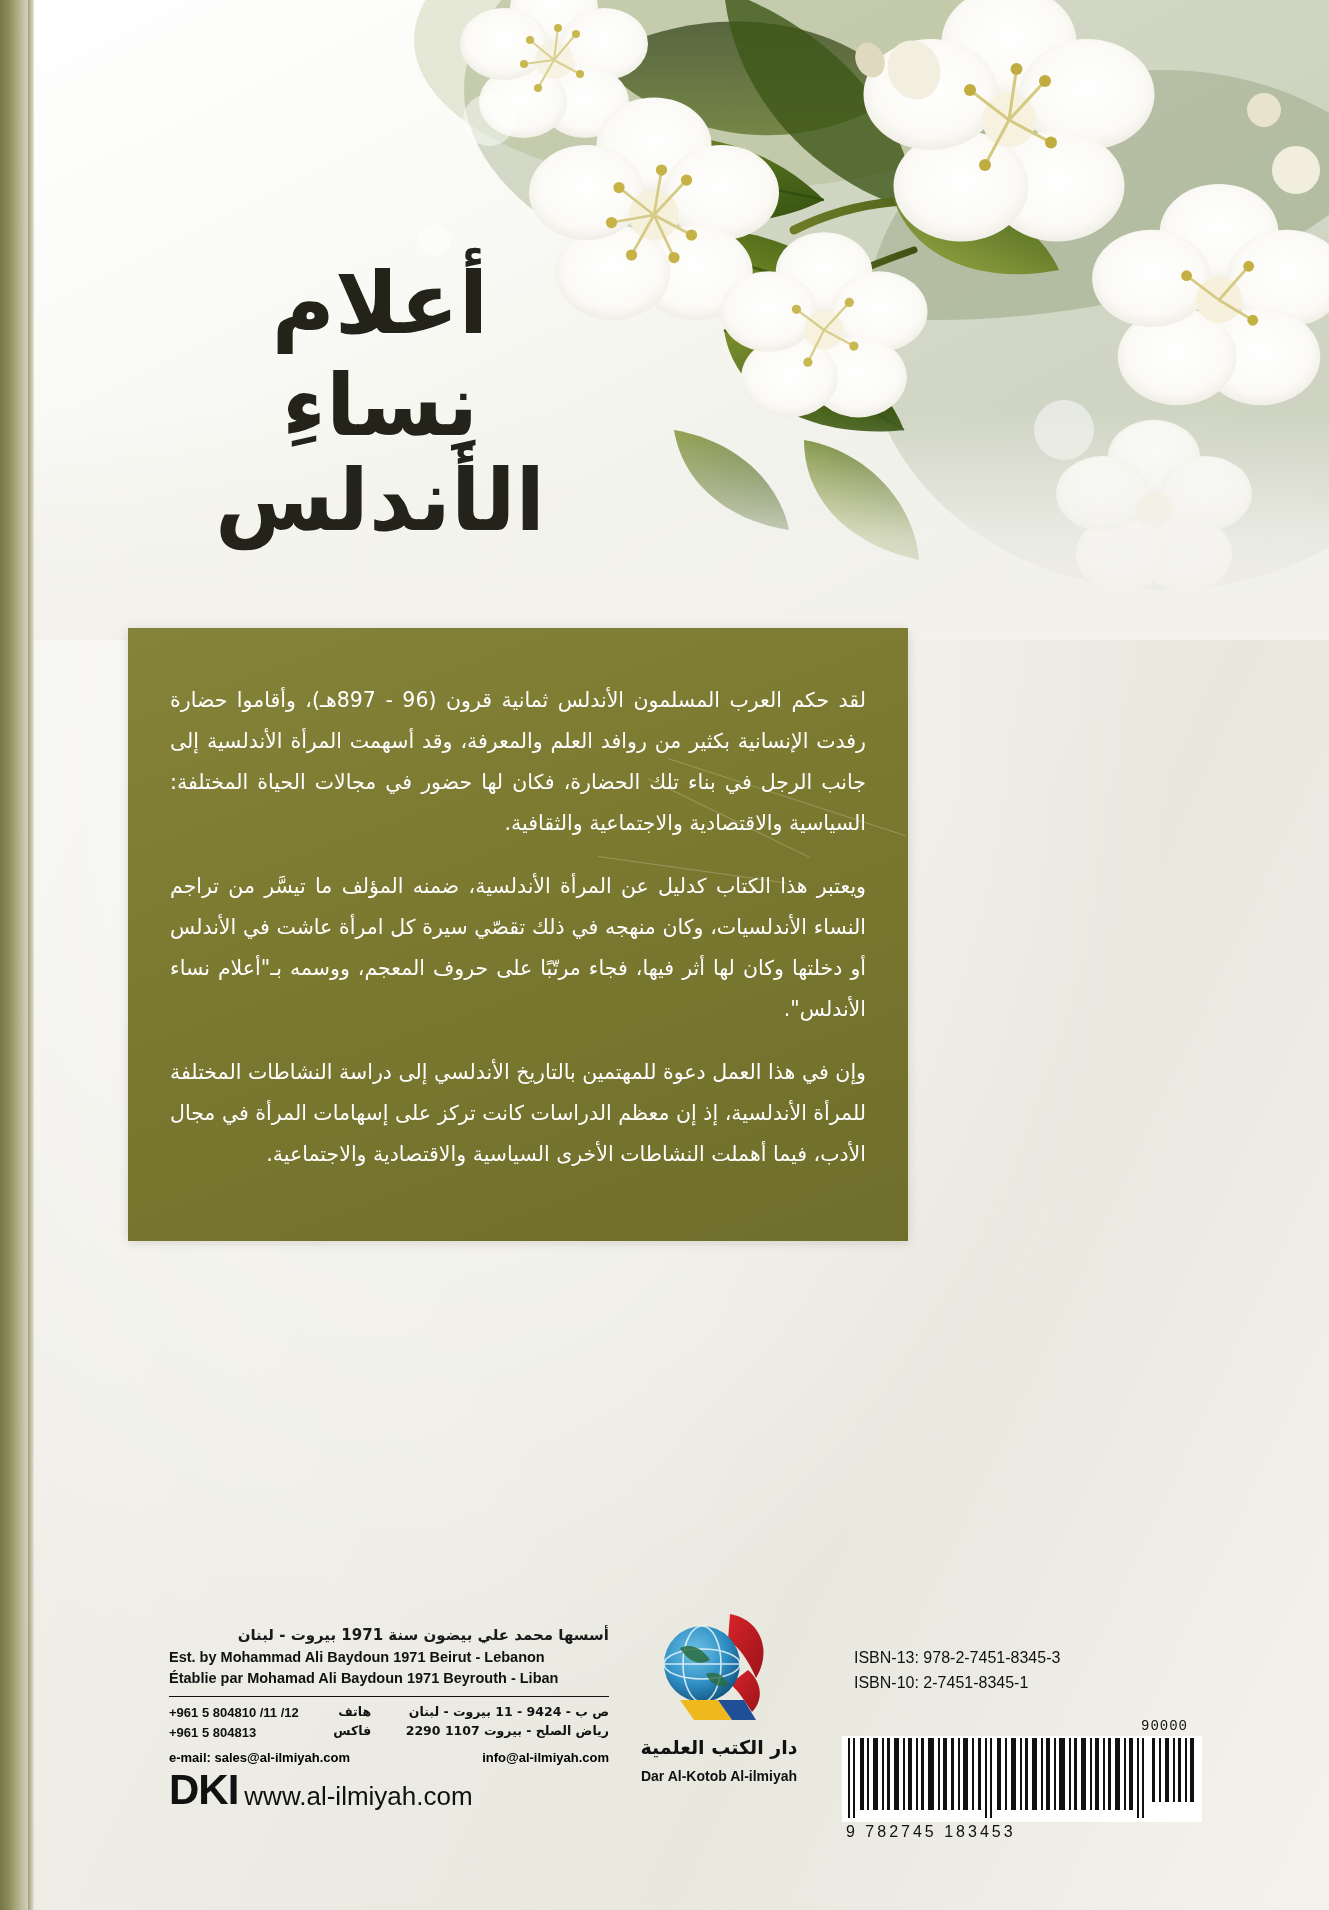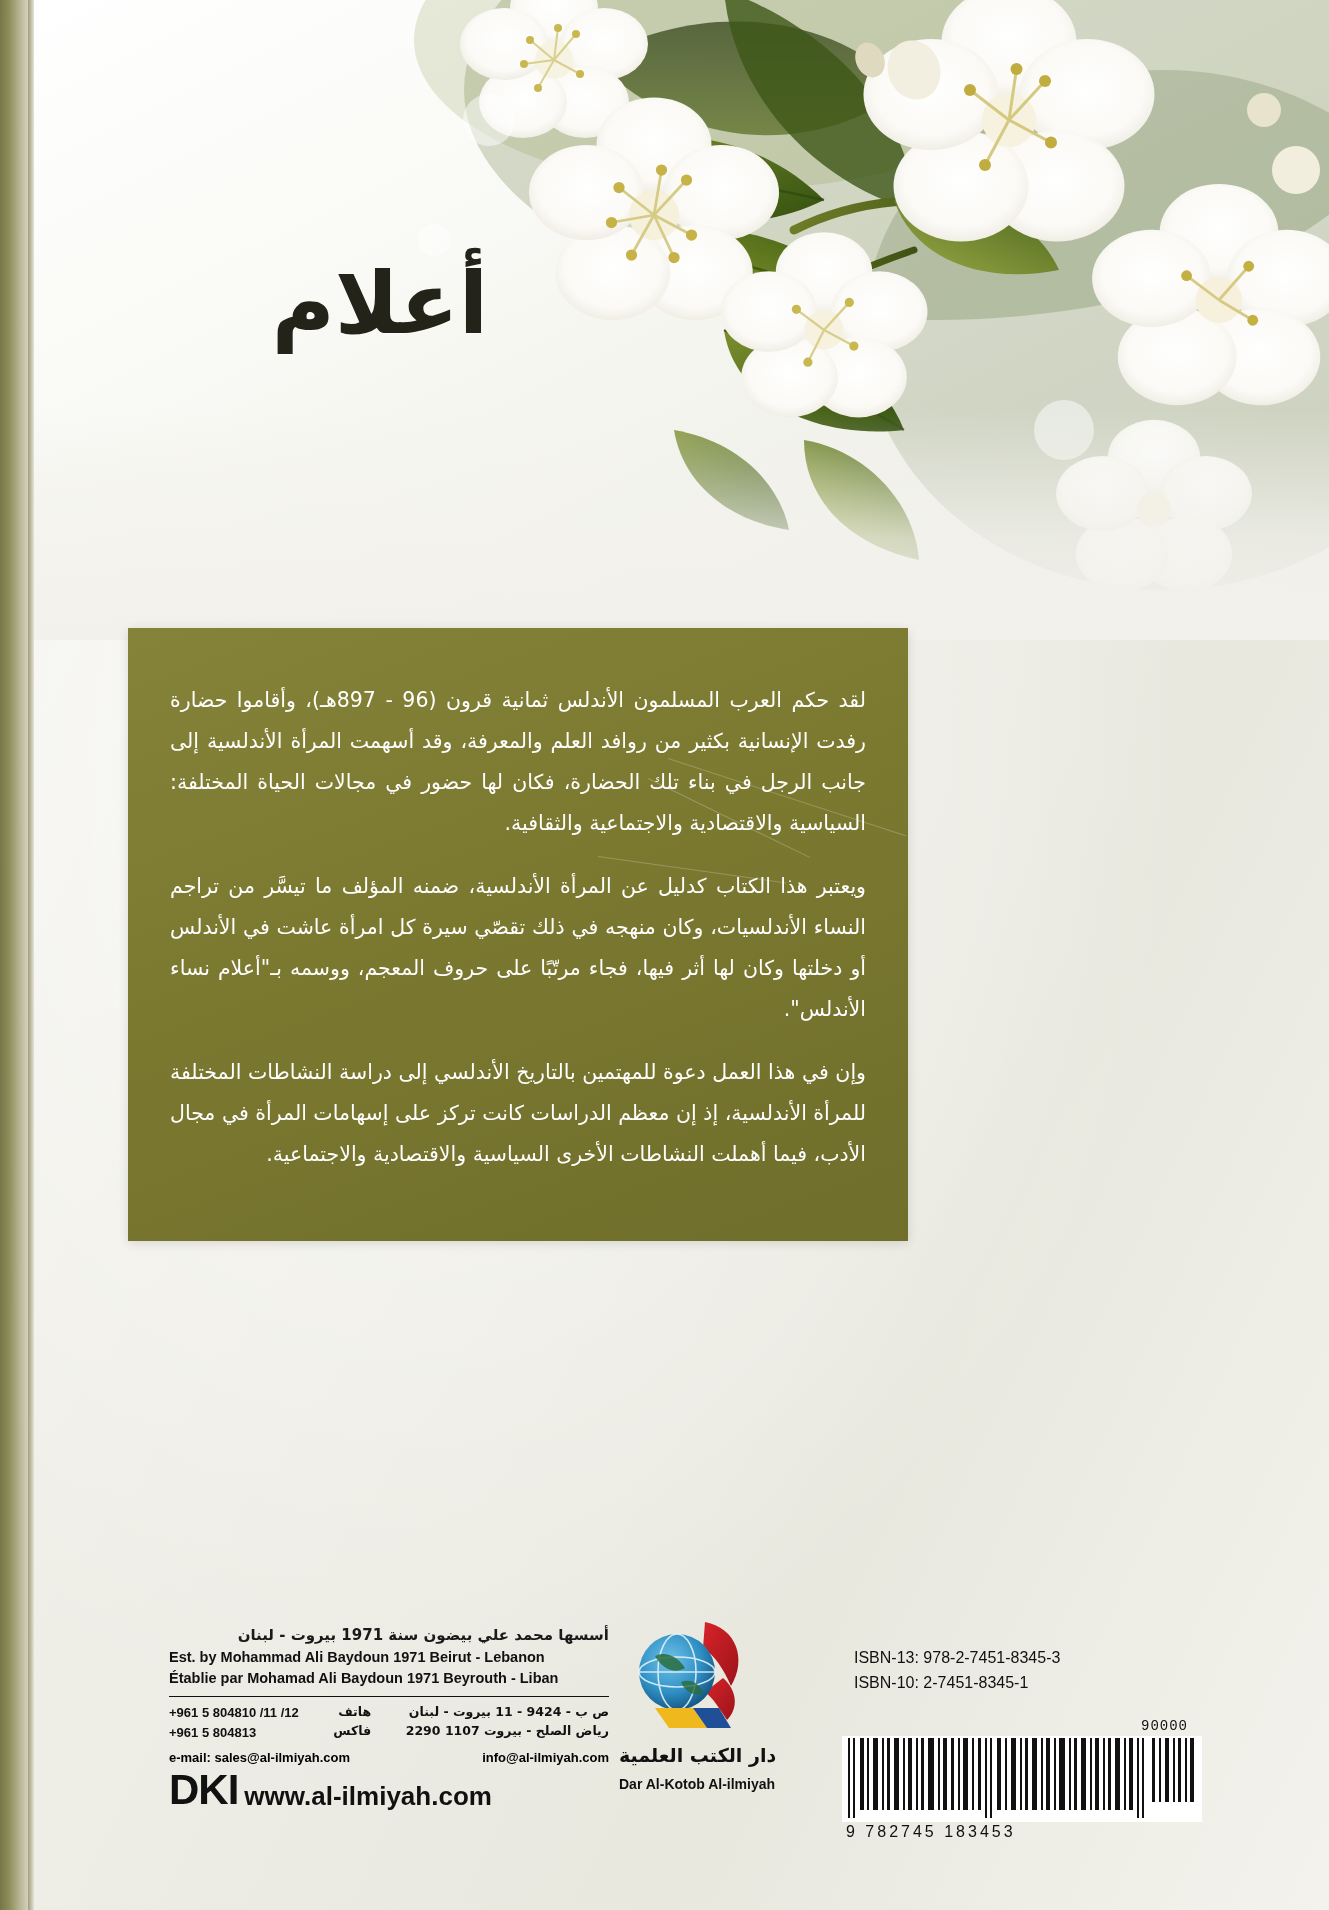--- a/index.html
+++ b/index.html
@@ -207,34 +207,34 @@
     font-family: "Liberation Sans", sans-serif;
     font-size: 42px;
     font-weight: bold;
     letter-spacing: -1px;
     color: #111;
     line-height: 1;
   }
   .dki-url {
     font-family: "Liberation Sans", sans-serif;
     font-size: 26px;
-    font-weight: bold;
+    font-weight: normal;
     color: #111;
     line-height: 1;
     margin-left: 6px;
     margin-bottom: 2px;
   }
 
   
   .logo-block {
     position: absolute;
     left: 585px;
-    top: 16px;
+    top: 8px;
     width: 200px;
-    text-align: left;
+    text-align: center;
   }
   .logo-ar {
     font-family: "DejaVu Sans", sans-serif;
     direction: rtl;
     font-size: 19px;
     font-weight: bold;
     color: #111;
     margin-top: 4px;
   }
   .logo-en {
@@ -492,20 +492,21 @@
       <rect x="0" y="430" width="1295" height="210" fill="#ffffff" opacity="0.0"></rect>
     </svg>
     <div class="photo-fade"></div>
   </div>
 
   <div class="spine"></div>
   <div class="spine-inner"></div>
 
   <div class="title-block">
     <div class="title-line1">أعلام</div>
+    <div class="title-line2">نِساءِ الأندلس</div>
   </div>
 
   <div class="blurb">
     <p>لقد حكم العرب المسلمون الأندلس ثمانية قرون (96 - 897هـ)، وأقاموا حضارة رفدت الإنسانية بكثير من روافد العلم والمعرفة، وقد أسهمت المرأة الأندلسية إلى جانب الرجل في بناء تلك الحضارة، فكان لها حضور في مجالات الحياة المختلفة: السياسية والاقتصادية والاجتماعية والثقافية.</p>
     <p>ويعتبر هذا الكتاب كدليل عن المرأة الأندلسية، ضمنه المؤلف ما تيسَّر من تراجم النساء الأندلسيات، وكان منهجه في ذلك تقصّي سيرة كل امرأة عاشت في الأندلس أو دخلتها وكان لها أثر فيها، فجاء مرتّبًا على حروف المعجم، ووسمه بـ"أعلام نساء الأندلس".</p>
     <p>وإن في هذا العمل دعوة للمهتمين بالتاريخ الأندلسي إلى دراسة النشاطات المختلفة للمرأة الأندلسية، إذ إن معظم الدراسات كانت تركز على إسهامات المرأة في مجال الأدب، فيما أهملت النشاطات الأخرى السياسية والاقتصادية والاجتماعية.</p>
 
     <div class="scratch" style="left:540px; top:130px; width:250px; height:1px; transform:rotate(18deg);"></div>
     <div class="scratch" style="left:520px; top:150px; width:180px; height:1px; transform:rotate(26deg);"></div>
     <div class="scratch" style="left:470px; top:228px; width:190px; height:1px; transform:rotate(8deg);"></div>

